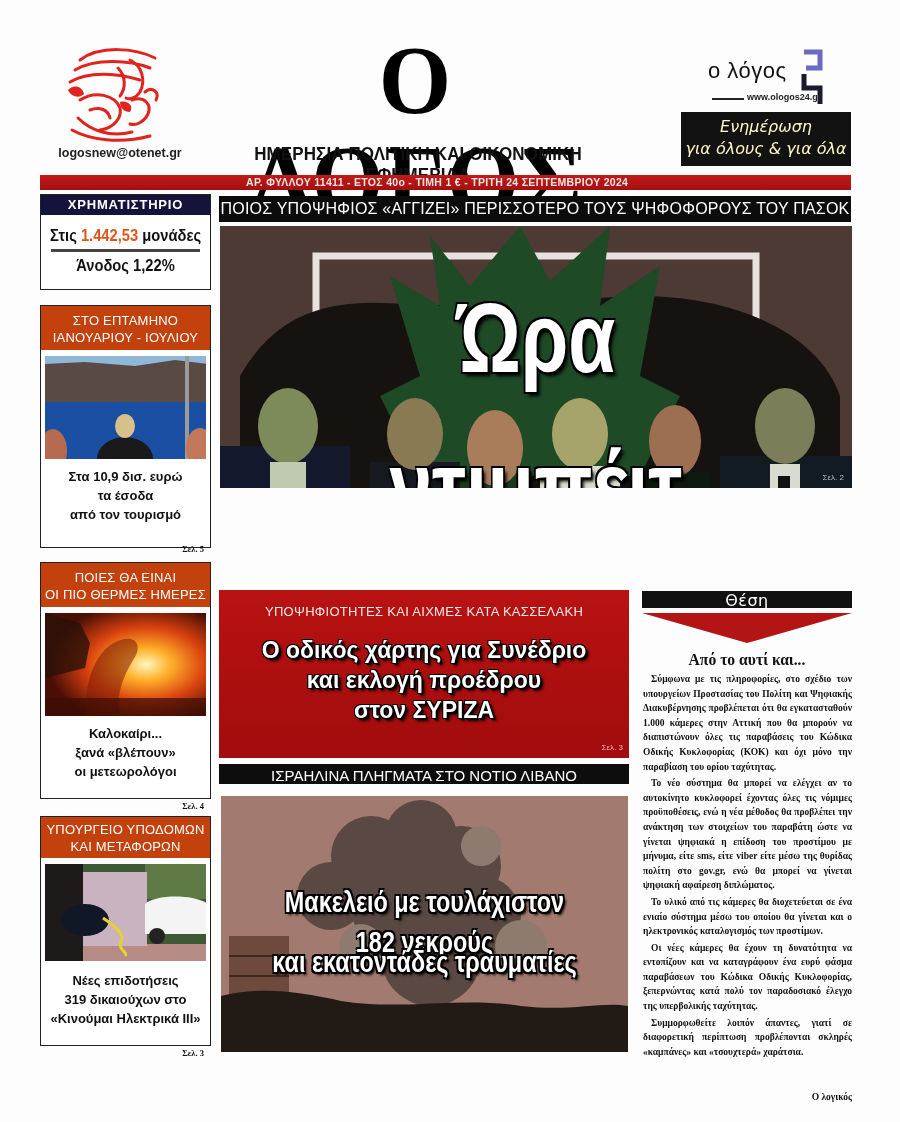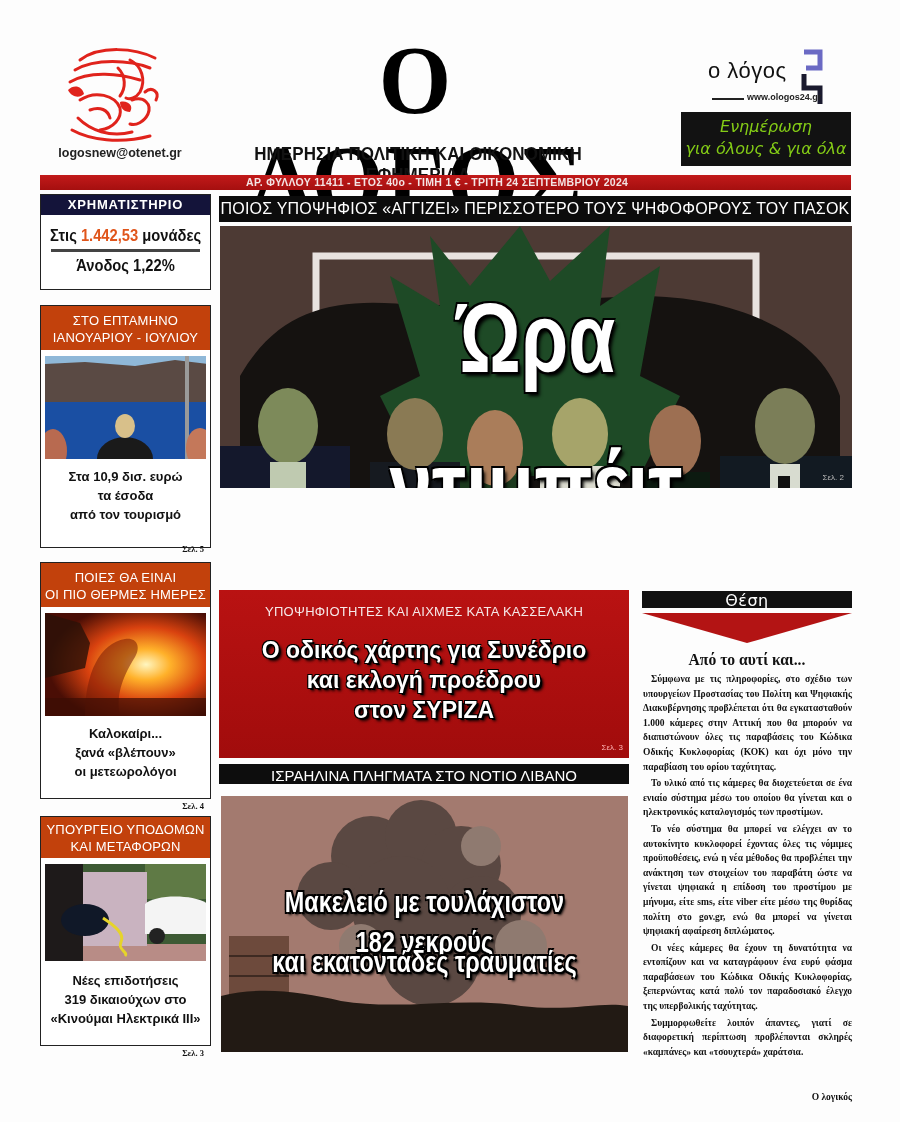--- a/index.html
+++ b/index.html
@@ -12,21 +12,21 @@
   .logo-art { position: absolute; left: 60px; top: 40px; width: 108px; height: 105px; }
   .email { position: absolute; left: 40px; top: 146px; width: 160px; text-align: center; font-size: 12.5px; font-weight: bold; color: #222; }
   .title { position: absolute; left: 216px; top: 30px; width: 400px; text-align: center; font-family: "Liberation Serif", "DejaVu Serif", serif; font-weight: bold; font-size: 98px; line-height: 100px; letter-spacing: 2px; color: #000; transform: scaleX(0.95); }
   .subtitle { position: absolute; left: 218px; top: 145px; width: 400px; text-align: center; font-size: 17px; font-weight: bold; letter-spacing: 0.1px; color: #111; transform: scaleY(1.05); }
 
   .promo-logo { position: absolute; left: 708px; top: 52px; width: 140px; height: 55px; }
   .promo-logo .name { position: absolute; left: 0; top: 6px; font-size: 22px; color: #111; letter-spacing: 0.5px; }
   .promo-logo .mark { position: absolute; left: 93px; top: -4px; width: 22px; height: 56px; }
   .promo-logo .rule { position: absolute; left: 4px; top: 46px; width: 32px; height: 1.5px; background: #222; }
   .promo-logo .url { position: absolute; left: 39px; top: 40px; font-size: 9px; font-weight: bold; color: #222; }
-  .promo-box { position: absolute; left: 681px; top: 112px; width: 170px; height: 54px; background: #121212; color: #84cc16; text-align: center; font-style: italic; font-size: 16px; line-height: 22px; padding-top: 4px; font-family: "DejaVu Sans", sans-serif; font-weight: 300; }
+  .promo-box { position: absolute; left: 681px; top: 112px; width: 170px; height: 54px; background: #121212; color: #fef9c3; text-align: center; font-style: italic; font-size: 16px; line-height: 22px; padding-top: 4px; font-family: "DejaVu Sans", sans-serif; font-weight: 300; }
 
   .issue-bar { position: absolute; left: 40px; top: 175px; width: 811px; height: 15px; background: linear-gradient(#c21a1a, #a50f0f); color: #f3e4e4; font-size: 10.5px; font-weight: bold; line-height: 15px; padding-left: 206px; letter-spacing: 0.3px; }
 
   
   .col-left { position: absolute; left: 40px; top: 194px; width: 171px; }
   .box { position: absolute; left: 0; width: 171px; border: 1.5px solid #222; background: #fff; }
   .box-head { background: #c2410c; color: #fff; text-align: center; font-size: 13px; line-height: 17px; letter-spacing: 0.2px; }
   .box-title { text-align: center; font-weight: bold; font-size: 13px; line-height: 19px; color: #111; padding: 0 4px; }
   .box-page { text-align: right; font-size: 8.5px; font-weight: bold; font-family: "Liberation Serif", serif; padding-right: 6px; color: #111; margin-top: 20px; }
   .photo { margin: 6px 4px 0 4px; height: 103px; position: relative; overflow: hidden; }
@@ -283,20 +283,20 @@
     <div class="leb-title l2">και εκατοντάδες τραυματίες</div>
   </div>
 
   <div class="op-head">Θέση</div>
   <svg class="op-arrow" viewBox="0 0 210 30">
     <path d="M0 0 H210 L105 30 Z" fill="#b31414"></path>
   </svg>
   <div class="op-title">Από το αυτί και...</div>
   <div class="op-body">
     <p>Σύμφωνα με τις πληροφορίες, στο σχέδιο των υπουργείων Προστασίας του Πολίτη και Ψηφιακής Διακυβέρνησης προβλέπεται ότι θα εγκατασταθούν 1.000 κάμερες στην Αττική που θα μπορούν να διαπιστώνουν όλες τις παραβάσεις του Κώδικα Οδικής Κυκλοφορίας (ΚΟΚ) και όχι μόνο την παραβίαση του ορίου ταχύτητας.</p>
+    <p>Το νέο σύστημα θα μπορεί να ελέγχει αν το αυτοκίνητο κυκλοφορεί έχοντας όλες τις νόμιμες προϋποθέσεις, ενώ η νέα μέθοδος θα προβλέπει την ανάκτηση των στοιχείων του παραβάτη ώστε να γίνεται ψηφιακά η επίδοση του προστίμου με μήνυμα, είτε sms, είτε viber είτε μέσω της θυρίδας πολίτη στο gov.gr, ενώ θα μπορεί να γίνεται ψηφιακή αφαίρεση διπλώματος.</p>
     <p>Το υλικό από τις κάμερες θα διοχετεύεται σε ένα ενιαίο σύστημα μέσω του οποίου θα γίνεται και ο ηλεκτρονικός καταλογισμός των προστίμων.</p>
-    <p>Το νέο σύστημα θα μπορεί να ελέγχει αν το αυτοκίνητο κυκλοφορεί έχοντας όλες τις νόμιμες προϋποθέσεις, ενώ η νέα μέθοδος θα προβλέπει την ανάκτηση των στοιχείων του παραβάτη ώστε να γίνεται ψηφιακά η επίδοση του προστίμου με μήνυμα, είτε sms, είτε viber είτε μέσω της θυρίδας πολίτη στο gov.gr, ενώ θα μπορεί να γίνεται ψηφιακή αφαίρεση διπλώματος.</p>
     <p>Οι νέες κάμερες θα έχουν τη δυνατότητα να εντοπίζουν και να καταγράφουν ένα ευρύ φάσμα παραβάσεων του Κώδικα Οδικής Κυκλοφορίας, ξεπερνώντας κατά πολύ τον παραδοσιακό έλεγχο της υπερβολικής ταχύτητας.</p>
     <p>Συμμορφωθείτε λοιπόν άπαντες, γιατί σε διαφορετική περίπτωση προβλέπονται σκληρές «καμπάνες» και «τσουχτερά» χαράτσια.</p>
   </div>
   <div class="op-sign">Ο λογικός</div>
 
 </div>
 
 </body></html>

